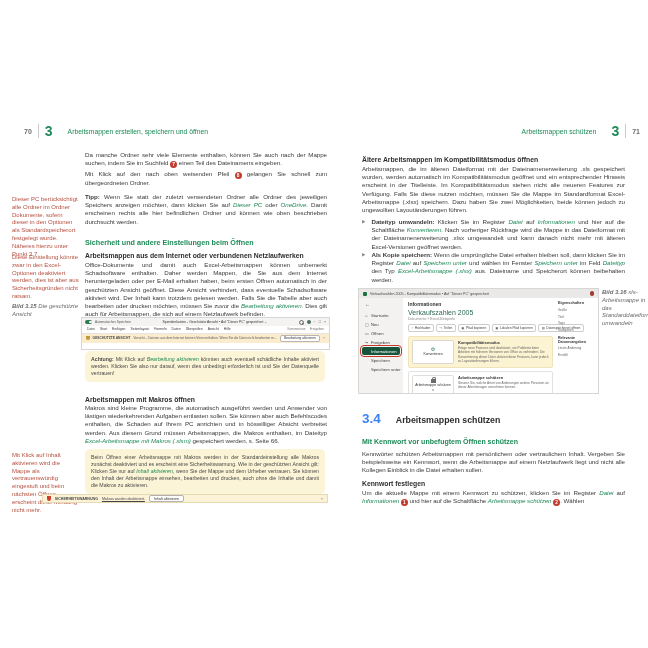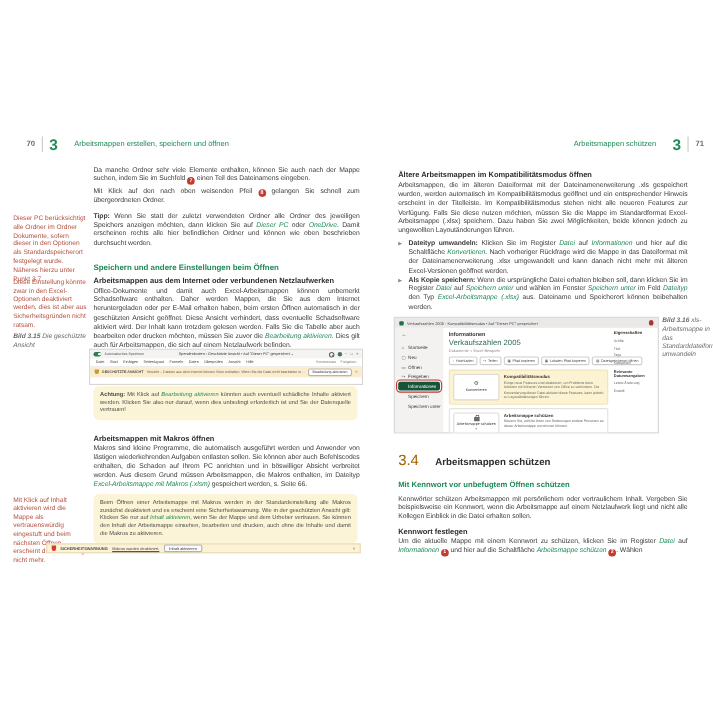--- a/index.html
+++ b/index.html
@@ -27,21 +27,21 @@
   .h-green{position:absolute;left:85px;font-size:7.2px;font-weight:700;color:#1e8a57;}
   .h-sub{position:absolute;left:85px;font-size:6.8px;font-weight:700;color:#2d2d2d;}
   .rtb{position:absolute;left:362px;width:263px;font-size:6.2px;line-height:8.2px;
        text-align:justify;letter-spacing:-0.05px;}
   .rh-sub{position:absolute;left:362px;font-size:6.8px;font-weight:700;color:#2d2d2d;}
   .rh-green{position:absolute;left:362px;font-size:7px;font-weight:700;color:#1e8a57;}
   .bullet{position:absolute;left:362px;width:263px;display:flex;gap:6px;}
   .bullet-marker{font-size:4.5px;color:#8a8a8a;line-height:8.2px;flex:0 0 auto;}
   .bullet-text{font-size:6.2px;line-height:8.2px;text-align:justify;letter-spacing:-0.05px;}
   .section-row{position:absolute;left:362px;top:411px;display:flex;align-items:baseline;gap:15px;}
-  .section-num{font-size:13.5px;font-weight:400;color:#a16207;}
+  .section-num{font-size:13.5px;font-weight:700;color:#3b82f6;}
   .section-title{font-size:8.8px;font-weight:700;color:#2d2d2d;}
 
   
   .s-n{}
   .s-b{font-weight:700;}
   .s-i{font-style:italic;}
   .s-bi{font-weight:700;font-style:italic;}
   .s-em{color:#1e8a57;font-style:italic;}
   .s-badge{display:inline-block;width:7px;height:7px;border-radius:50%;background:#c23b2e;
            color:#fff;font-size:4.8px;line-height:7px;text-align:center;font-weight:700;
@@ -145,21 +145,21 @@
 
   <div class="note" style="top:196px;">Dieser PC berücksichtigt alle Ordner im Ordner Dokumente, sofern dieser in den Optionen als Standardspeicherort festgelegt wurde. Näheres hierzu unter Punkt 3.7.</div>
   <div class="note" style="top:254px;">Diese Einstellung könnte zwar in den Excel-Optionen deaktiviert werden, dies ist aber aus Sicherheitsgründen nicht ratsam.</div>
   <div class="caption" style="left:12px;top:303px;width:68px;"><span class="s-bi">Bild 3.15 </span><span class="s-i">Die geschützte Ansicht</span></div>
   <div class="note" style="top:452px;">Mit Klick auf Inhalt aktivieren wird die Mappe als vertrauenswürdig eingestuft und beim nächsten Öffnen erscheint diese Meldung nicht mehr.</div>
 
   <div class="tb" style="top:151px;"><span class="s-n">Da manche Ordner sehr viele Elemente enthalten, können Sie auch nach der Mappe suchen, indem Sie im Suchfeld </span><span class="s-badge">7</span><span class="s-n"> einen Teil des Dateinamens eingeben.</span></div>
   <div class="tb" style="top:170px;"><span class="s-n">Mit Klick auf den nach oben weisenden Pfeil </span><span class="s-badge">8</span><span class="s-n"> gelangen Sie schnell zum übergeordneten Ordner.</span></div>
   <div class="tb" style="top:193px;"><span class="s-b">Tipp: </span><span class="s-n">Wenn Sie statt der zuletzt verwendeten Ordner alle Ordner des jeweiligen Speichers anzeigen möchten, dann klicken Sie auf </span><span class="s-em">Dieser PC</span><span class="s-n"> oder </span><span class="s-em">OneDrive</span><span class="s-n">. Damit erscheinen rechts alle hier befindlichen Ordner und können wie oben beschrieben durchsucht werden.</span></div>
 
-  <div class="h-green" style="top:238px;">Speichern und andere Einstellungen beim Öffnen</div>
+  <div class="h-green" style="top:238px;">Sicherheit und andere Einstellungen beim Öffnen</div>
   <div class="h-sub" style="top:252px;">Arbeitsmappen aus dem Internet oder verbundenen Netzlaufwerken</div>
   <div class="tb" style="top:261px;"><span class="s-n">Office-Dokumente und damit auch Excel-Arbeitsmappen können unbemerkt Schadsoftware enthalten. Daher werden Mappen, die Sie aus dem Internet heruntergeladen oder per E-Mail erhalten haben, beim ersten Öffnen automatisch in der geschützten Ansicht geöffnet. Diese Ansicht verhindert, dass eventuelle Schadsoftware aktiviert wird. Der Inhalt kann trotzdem gelesen werden. Falls Sie die Tabelle aber auch bearbeiten oder drucken möchten, müssen Sie zuvor die </span><span class="s-em">Bearbeitung aktivieren</span><span class="s-n">. Dies gilt auch für Arbeitsmappen, die sich auf einem Netzlaufwerk befinden.</span></div>
 
   <div class="shot1">
     <div class="s1-titlebar">
       <span class="s1-toggle"></span>
       <span class="s1-autosave">Automatisches Speichern</span>
       <span class="s1-title">Spendenkosten - Geschützte Ansicht • Auf "Dieser PC" gespeichert ⌄</span>
       <span class="s1-win">
         <span class="mini-search"></span>

